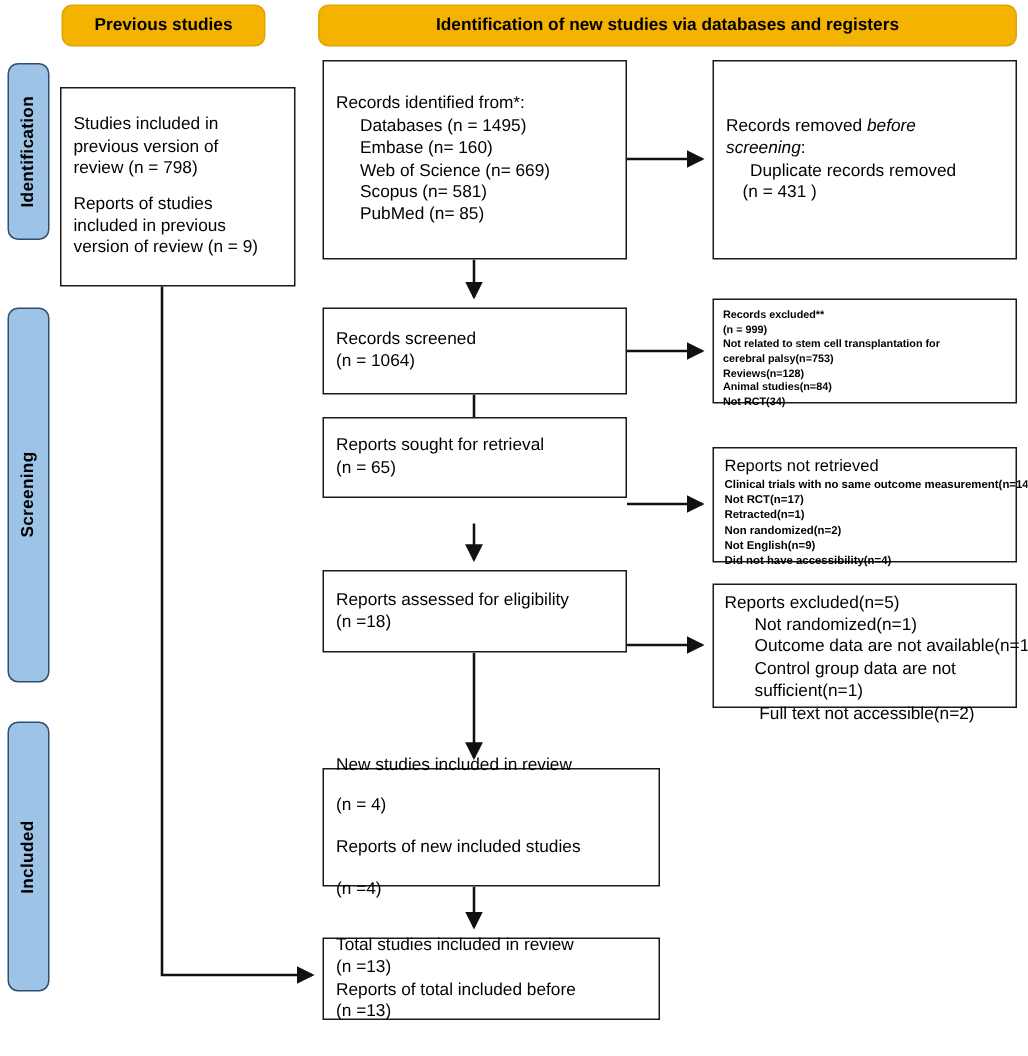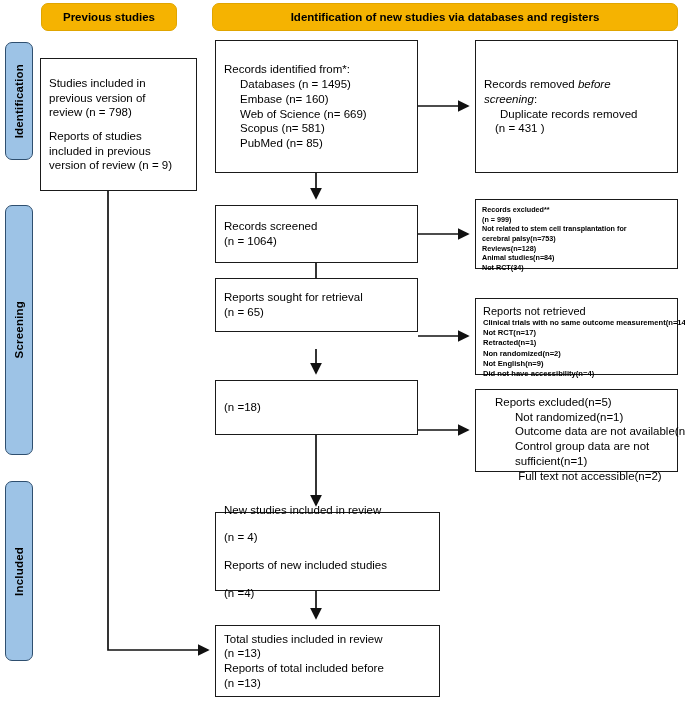--- a/index.html
+++ b/index.html
@@ -75,23 +75,23 @@
   .gap{height:9px;}
 
   #box-prev-studies{left:40px;top:58px;width:157px;height:133px;}
   #box-records-identified{left:215px;top:40px;width:203px;height:133px;}
   #box-records-removed{left:475px;top:40px;width:203px;height:133px;}
   #box-records-screened{left:215px;top:205px;width:203px;height:58px;}
   #box-records-excluded{left:475px;top:199px;width:203px;height:70px;padding:5px 6px;justify-content:flex-start;}
   #box-reports-sought{left:215px;top:278px;width:203px;height:54px;}
   #box-reports-not-retrieved{left:475px;top:298px;width:203px;height:77px;padding:5px 7px;justify-content:flex-start;}
   #box-reports-assessed{left:215px;top:380px;width:203px;height:55px;}
-  #box-reports-excluded{left:475px;top:389px;width:203px;height:83px;padding:5px 19px;justify-content:flex-start;}
+  #box-reports-excluded{left:475px;top:389px;width:203px;height:83px;padding:5px 7px;justify-content:flex-start;}
   #box-new-included{left:215px;top:512px;width:225px;height:79px;gap:13px;}
-  #box-total-included{left:215px;top:625px;width:225px;height:72px;}
+  #box-total-included{left:215px;top:625px;width:225px;height:55px;}
 
   
   #connectors{position:absolute;left:0;top:0;width:685px;height:704px;pointer-events:none;}
 </style>
 </head>
 <body>
 
 <div id="diagram">
 
   <svg id="connectors" viewBox="0 0 685 704" xmlns="http://www.w3.org/2000/svg">
@@ -189,20 +189,21 @@
     <div class="gap"></div>
     <div class="ln small2">Clinical trials with no same outcome measurement(n=14)</div>
     <div class="ln small2">Not RCT(n=17)</div>
     <div class="ln small2">Retracted(n=1)</div>
     <div class="ln small2">Non randomized(n=2)</div>
     <div class="ln small2">Not English(n=9)</div>
     <div class="ln small2">Did not have accessibility(n=4)</div>
   </div>
 
   <div class="box" id="box-reports-assessed">
+    <div class="ln">Reports assessed for eligibility</div>
     <div class="ln">(n =18)</div>
   </div>
 
   <div class="box" id="box-reports-excluded">
     <div class="ln">Reports excluded(n=5)</div>
     <div class="ln ind3">Not randomized(n=1)</div>
     <div class="ln ind3">Outcome data are not available(n=1)</div>
     <div class="ln ind3">Control group data are not</div>
     <div class="ln ind3">sufficient(n=1)</div>
     <div class="ln ind3"> Full text not accessible(n=2)</div>

